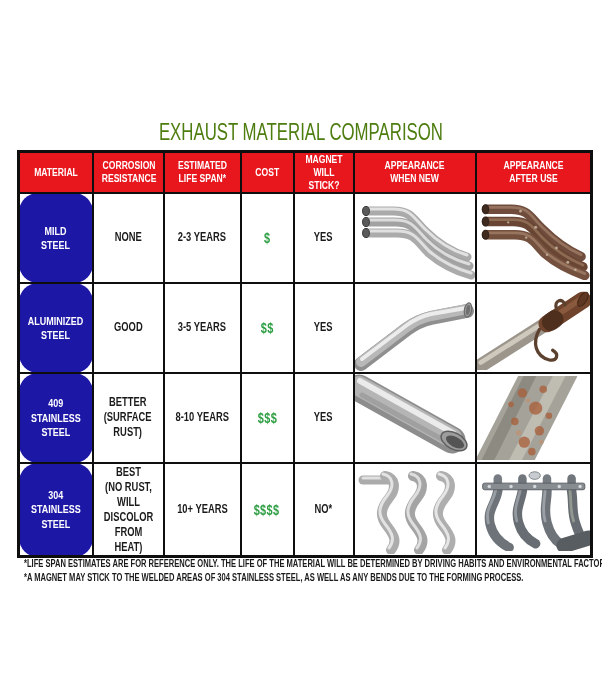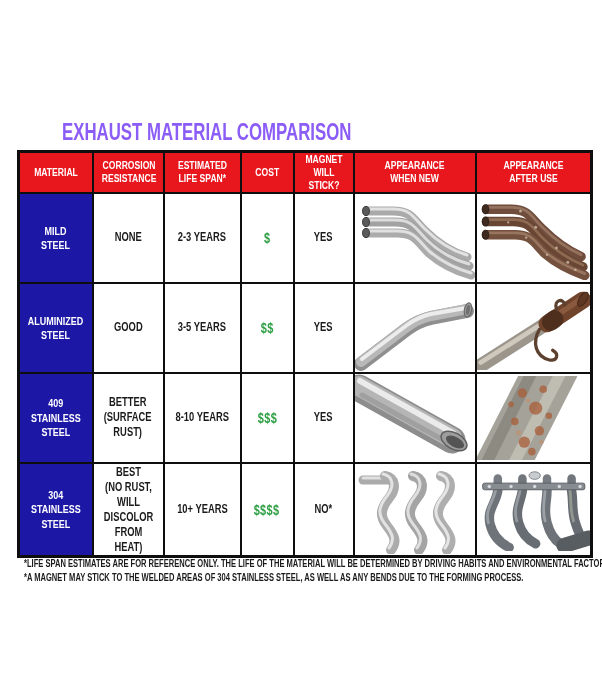--- a/index.html
+++ b/index.html
@@ -6,22 +6,22 @@
   body {
     width:602px; height:700px;
     font-family:"Liberation Sans", sans-serif;
     position:relative;
     -webkit-font-smoothing:antialiased;
   }
   .page { position:absolute; inset:0; background:#ffffff; }
 
   .title {
     position:absolute; top:118px; left:0; width:602px;
-    text-align:left;
-    font-size:24px; font-weight:bold; color:#8b5cf6;
+    text-align:center;
+    font-size:24px; font-weight:normal; color:#4d7c0f;
     letter-spacing:0px;
   }
   .title .cond { display:inline-block; transform:scaleX(0.70); transform-origin:center; white-space:nowrap; }
 
   table.cmp {
     position:absolute; left:17px; top:150px;
     border-collapse:collapse; table-layout:fixed;
     width:573px;
     border:3px solid #0e0e0e;
   }
@@ -33,21 +33,21 @@
   tr.hdr { height:38px; }
   tr.r { height:88px; }
   tr.r-last { height:94px; }
 
   th.h {
     background:#e8161d; color:#ffffff;
     font-size:11px; font-weight:bold; line-height:1.18;
   }
   td.mat {
     background:#1d17a6; color:#ffffff;
-    font-size:11.5px; font-weight:bold; line-height:1.25;
+    font-size:11.5px; font-weight:bold; line-height:1.25;border-radius:19px;
   }
   td.txt {
     background:#ffffff; color:#1a1a1a;
     font-size:12px; font-weight:bold; line-height:1.25;
   }
   td.cost {
     background:#ffffff; color:#2e9e43;
     font-size:14px; font-weight:bold; letter-spacing:0.5px;
   }
   td.photo { background:#ffffff; padding:0; }

